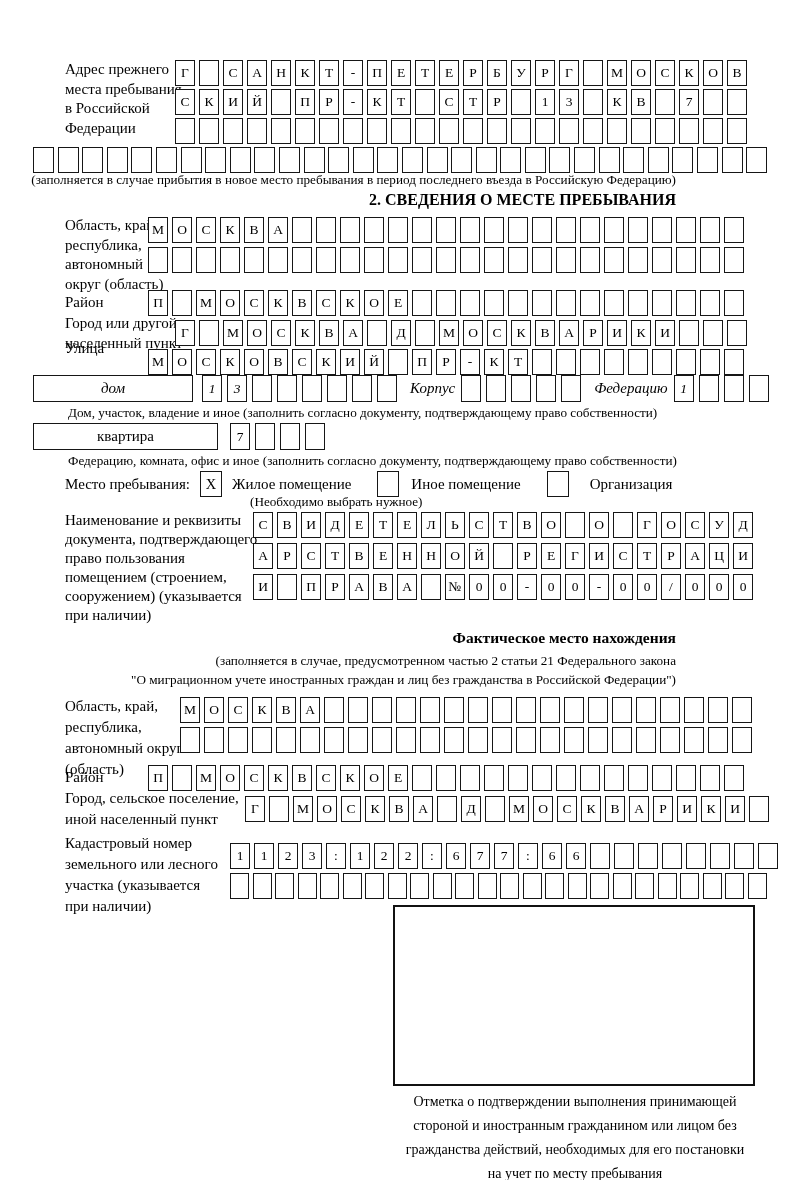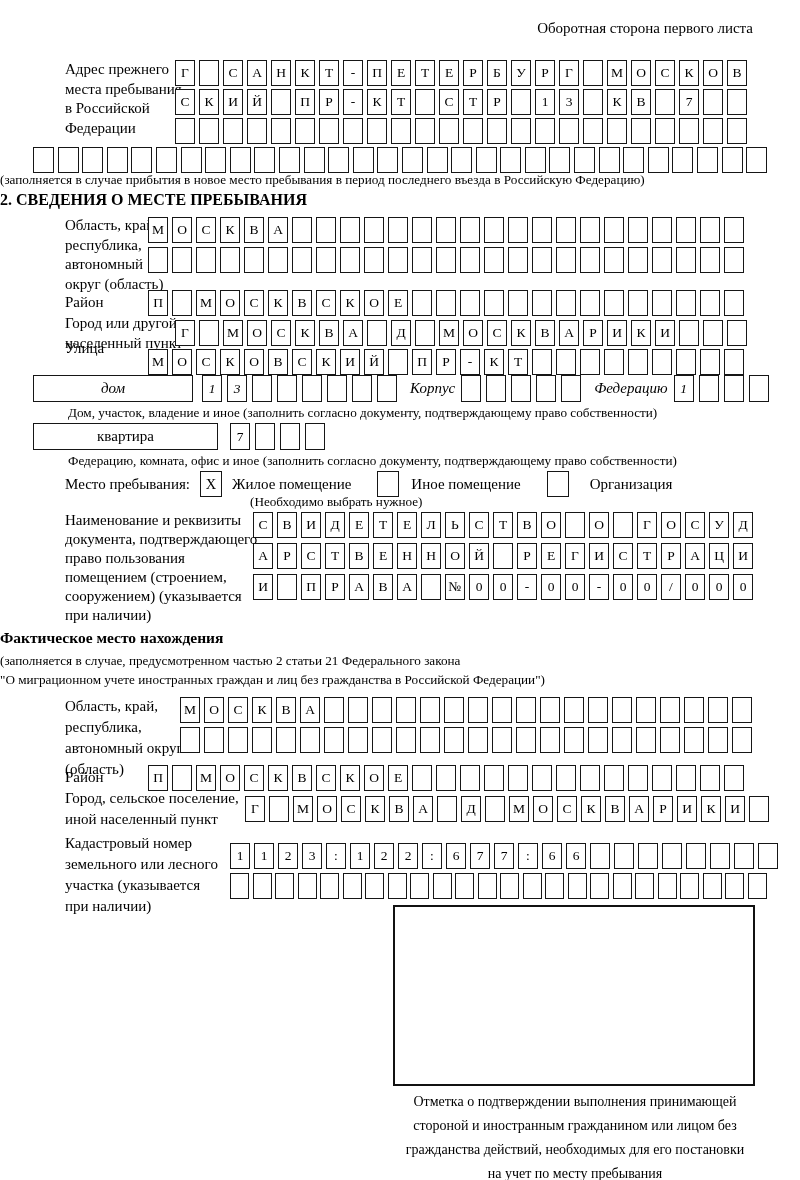--- a/index.html
+++ b/index.html
@@ -1,21 +1,21 @@
 <!DOCTYPE html>
 <html><head>
 <meta charset="utf-8">
 <style>
   html,body{margin:0;padding:0;background:#fff;}
   .page{position:relative;width:800px;height:1180px;background:#ffffff;
         font-family:"Liberation Serif","DejaVu Serif",serif;color:#000;overflow:hidden;}
   .abs{position:absolute;}
   .label{font-size:15px;line-height:19.5px;white-space:pre-line;}
   .note{font-size:13.2px;}
-  .center{left:0;width:676px;text-align:left;}
+  .center{left:0;width:676px;text-align:right;}
   .title{font-weight:bold;font-size:16px;}
   .subtitle{font-weight:bold;font-size:15.5px;}
   .cellrow{position:absolute;display:flex;}
   .inline-cells{display:flex;}
   .cell{display:inline-flex;align-items:center;justify-content:center;flex:none;
         width:20px;height:26px;border:1.6px solid #161616;margin-right:4px;
         font-size:13.5px;box-sizing:border-box;background:#fff;}
   .cell-w{width:20px;margin-right:5px;height:27px;}
   .cell-n{width:19px;margin-right:3.5px;}
   .cell-r4{width:21px;margin-right:3.6px;}
@@ -26,21 +26,20 @@
   .checkbox{width:22px;height:26px;border:1.6px solid #161616;display:inline-flex;
         align-items:center;justify-content:center;font-size:14.5px;box-sizing:border-box;flex:none;}
   .stampbox{position:absolute;border:2px solid #111;background:#fff;}
   .stampcap{font-size:14px;line-height:24px;text-align:center;white-space:pre-line;}
 </style>
 </head>
 <body>
 
 <div class="page">
 
-  <div class="abs note" style="top:20px;left:0;width:753px;text-align:right;font-size:15px;">Оборотная сторона первого листа</div>
 
   <div class="abs label" style="top:60px;left:65px;">Адрес прежнего
 места пребывания
 в Российской
 Федерации</div>
   <div class="cellrow" style="top:60px;left:175px;">
       <span class="cell">Г</span>
       <span class="cell"></span>
       <span class="cell">С</span>
       <span class="cell">А</span>

